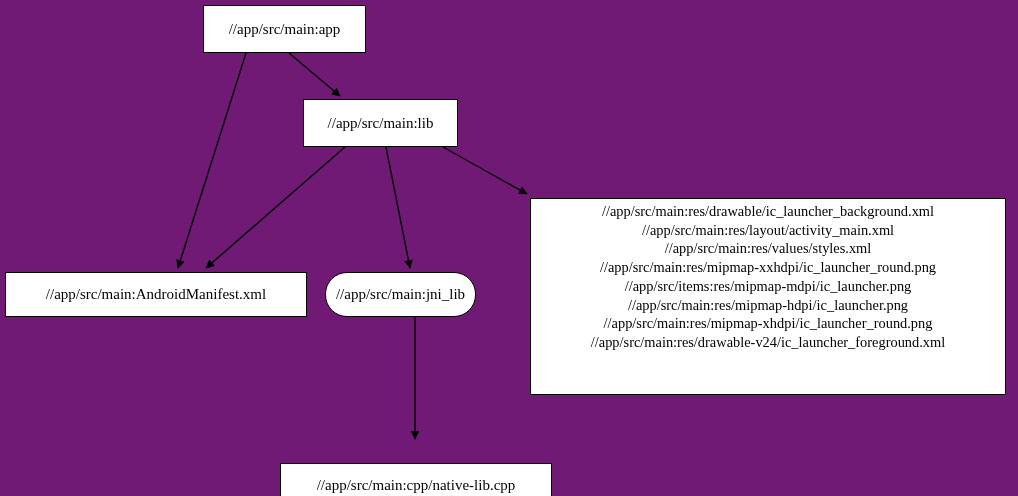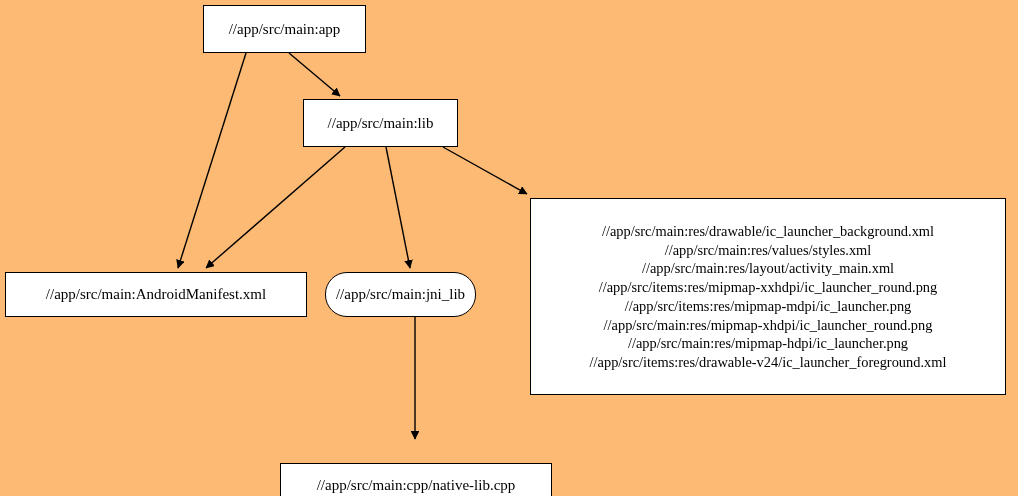--- a/index.html
+++ b/index.html
@@ -5,21 +5,21 @@
 <style>
   html, body {
     margin: 0;
     padding: 0;
     background: #ffffff;
   }
   #canvas {
     position: relative;
     width: 1018px;
     height: 496px;
-    background: #fdba74;
+    background: #701a75;
     overflow: hidden;
     font-family: "Liberation Serif", "DejaVu Serif", serif;
   }
   #edges {
     position: absolute;
     left: 0;
     top: 0;
     width: 1018px;
     height: 496px;
     pointer-events: none;
@@ -34,21 +34,21 @@
     justify-content: center;
     text-align: center;
     color: #000000;
     font-size: 15px;
     line-height: 1.0;
     white-space: nowrap;
   }
   .node.multiline {
     display: block;
     white-space: normal;
-    padding: 23px 4px 4px 4px;
+    padding: 3px 4px 4px 4px;
   }
   .node .label {
     display: block;
   }
   .node.multiline .label-line {
     display: block;
     text-align: center;
     font-size: 14.4px;
     line-height: 18.7px;
     white-space: nowrap;
@@ -97,26 +97,26 @@
   <div class="node" id="node-lib">
     <span class="label">//app/src/main:lib</span>
   </div>
 
   <div class="node" id="node-jnilib">
     <span class="label">//app/src/main:jni_lib</span>
   </div>
 
   <div class="node multiline" id="node-resources">
     <span class="label-line">//app/src/main:res/drawable/ic_launcher_background.xml</span>
+    <span class="label-line">//app/src/main:res/layout/activity_main.xml</span>
     <span class="label-line">//app/src/main:res/values/styles.xml</span>
-    <span class="label-line">//app/src/main:res/layout/activity_main.xml</span>
-    <span class="label-line">//app/src/items:res/mipmap-xxhdpi/ic_launcher_round.png</span>
+    <span class="label-line">//app/src/main:res/mipmap-xxhdpi/ic_launcher_round.png</span>
     <span class="label-line">//app/src/items:res/mipmap-mdpi/ic_launcher.png</span>
+    <span class="label-line">//app/src/main:res/mipmap-hdpi/ic_launcher.png</span>
     <span class="label-line">//app/src/main:res/mipmap-xhdpi/ic_launcher_round.png</span>
-    <span class="label-line">//app/src/main:res/mipmap-hdpi/ic_launcher.png</span>
-    <span class="label-line">//app/src/items:res/drawable-v24/ic_launcher_foreground.xml</span>
+    <span class="label-line">//app/src/main:res/drawable-v24/ic_launcher_foreground.xml</span>
   </div>
 
   <div class="node" id="node-nativelib">
     <span class="label">//app/src/main:cpp/native-lib.cpp</span>
   </div>
 
 </div>
 
 </body></html>

